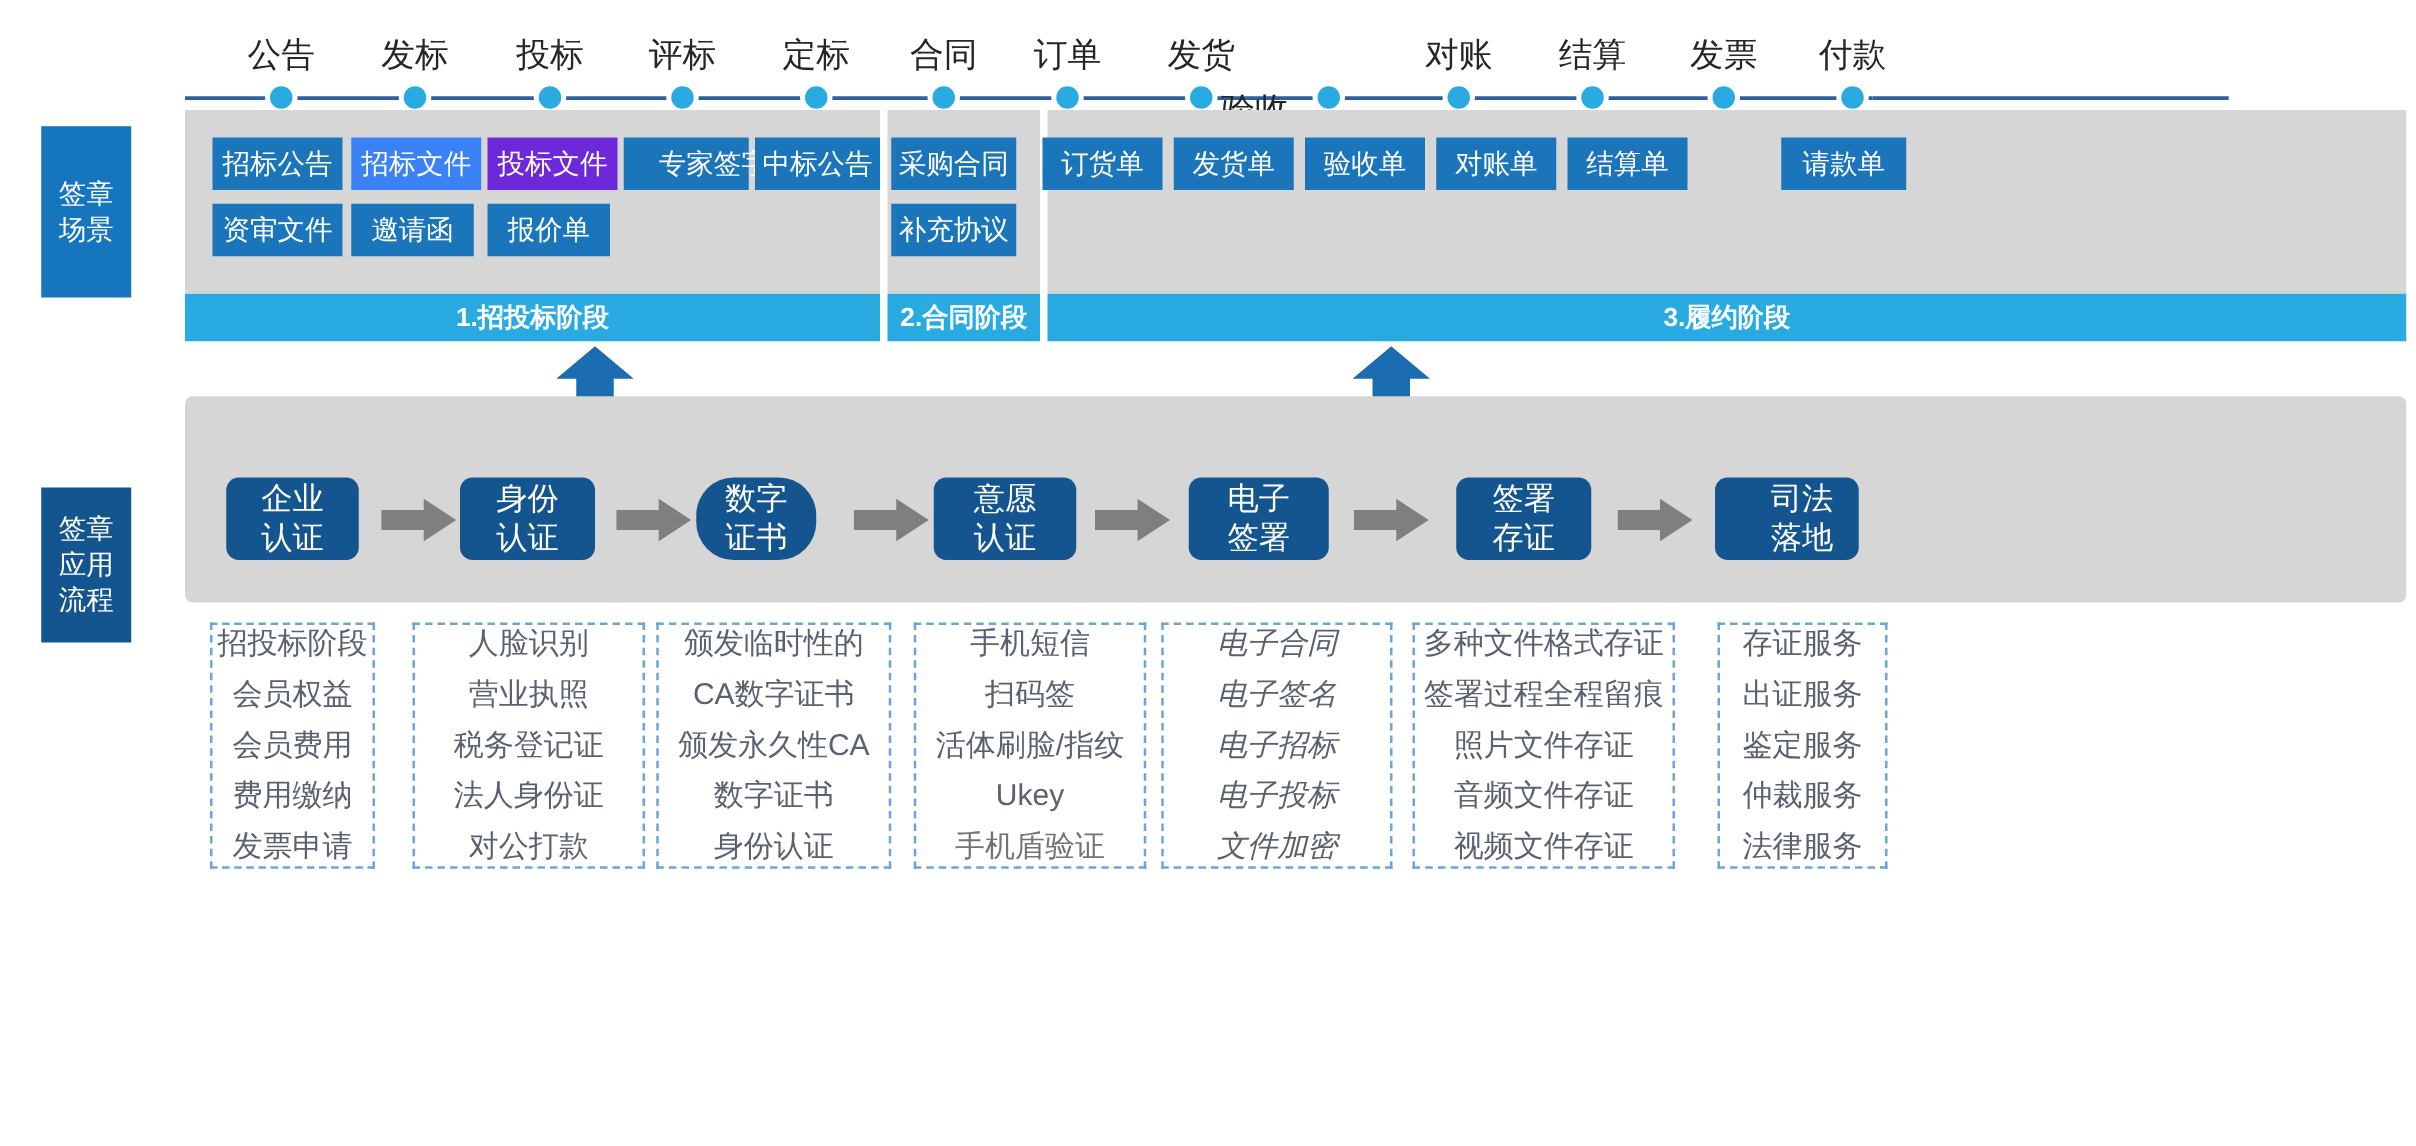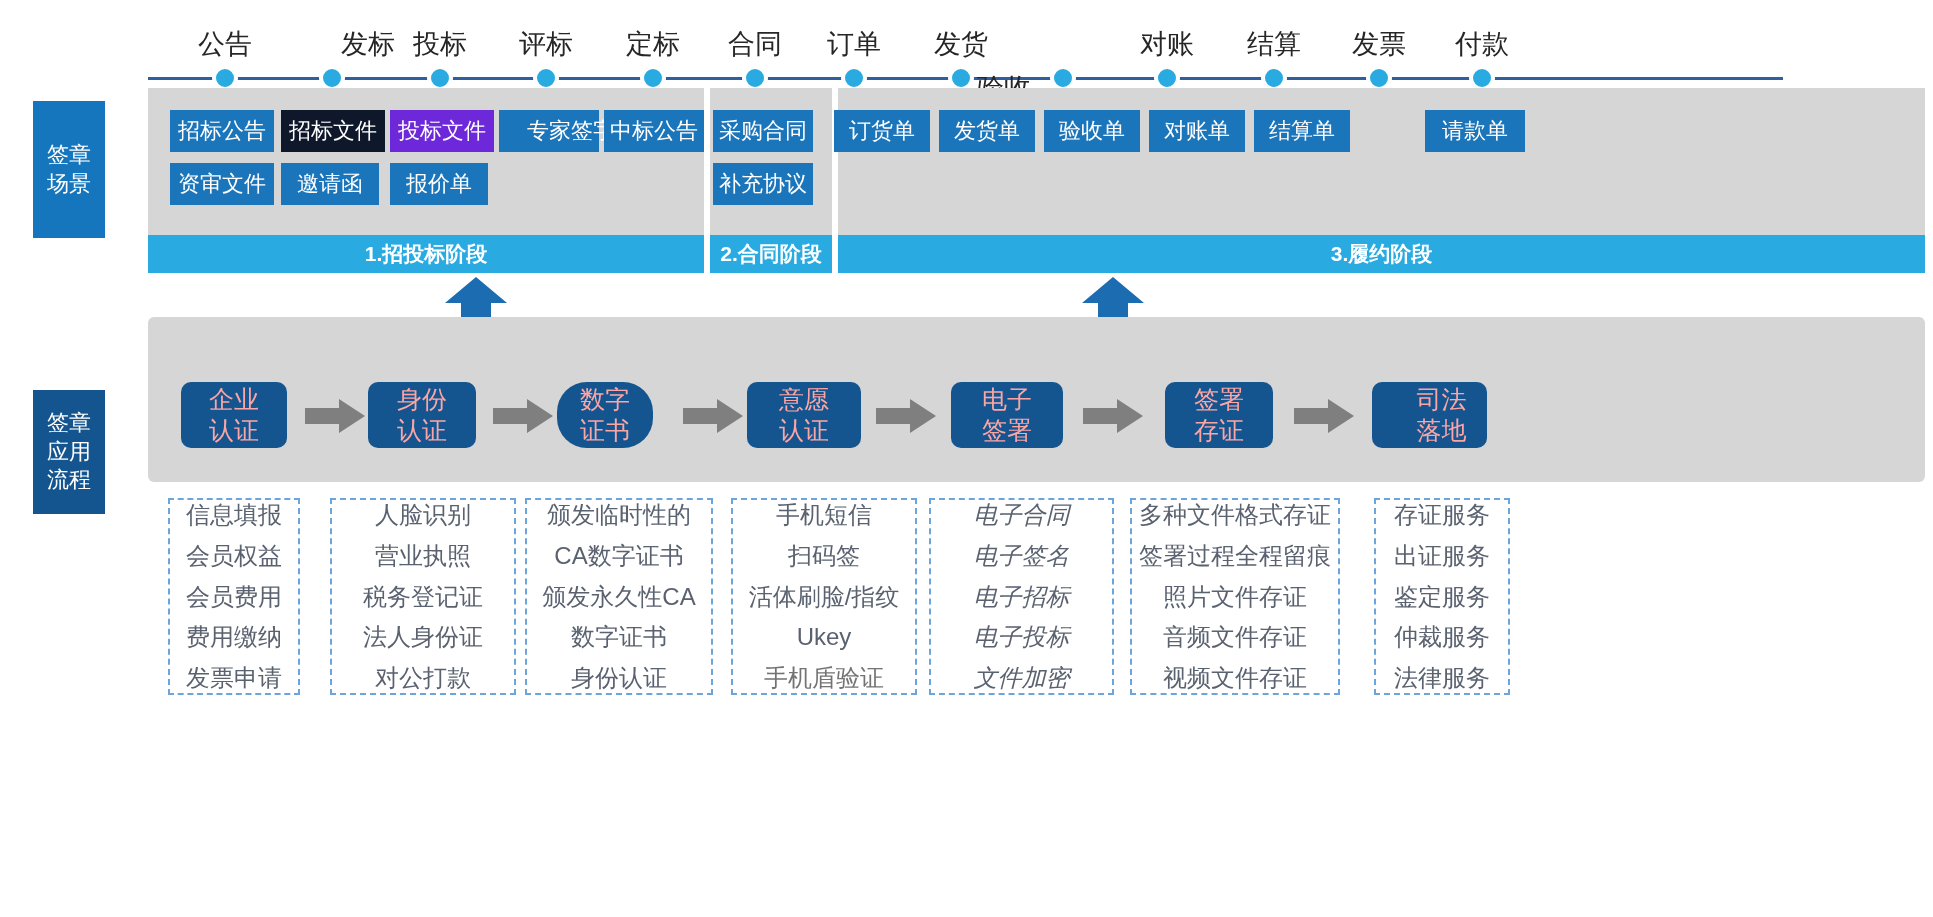--- a/index.html
+++ b/index.html
@@ -63,21 +63,21 @@
 
   
   .up-arrow { position:absolute; width:62px; height:45px; top:277px; }
 
   
   #flow-panel {
     position:absolute; left:148px; top:317px; width:1777px; height:165px;
     background:#d6d6d6; border-radius:6px;
   }
   .flow-box {
-    position:absolute; background:#14558f; color:#fca5a5; border-radius:10px;
+    position:absolute; background:#14558f; color:#ffffff; border-radius:10px;
     display:flex; align-items:center; justify-content:center; text-align:center;
     font-size:25px; line-height:1.25; top:382px; height:66px;
   }
   .flow-box span { display:block; }
   .flow-arrow { position:absolute; top:399px; width:60px; height:34px; }
 
   
   .detail-box {
     position:absolute; top:498px; height:197px;
     border:2px dashed #6ba5dc; background:#fff;
@@ -104,21 +104,21 @@
     <div>应用</div>
     <div>流程</div>
   </div>
 </div>
 
 <div id="timeline-line"></div>
 <div id="timeline-line2"></div>
 <div id="timeline-nodes">
     <div class="tl-label" style="left: 225px;">公告</div>
     <div class="tl-node" style="left: 225px; background: rgb(41, 171, 226);"></div>
-    <div class="tl-label" style="left: 332px; margin-left: 36px;">发标</div>
+    <div class="tl-label" style="left: 332px;">发标</div>
     <div class="tl-node" style="left: 332px; background: rgb(41, 171, 226);"></div>
     <div class="tl-label" style="left: 440px;">投标</div>
     <div class="tl-node" style="left: 440px; background: rgb(41, 171, 226);"></div>
     <div class="tl-label" style="left: 546px;">评标</div>
     <div class="tl-node" style="left: 546px; background: rgb(41, 171, 226);"></div>
     <div class="tl-label" style="left: 653px;">定标</div>
     <div class="tl-node" style="left: 653px; background: rgb(41, 171, 226);"></div>
     <div class="tl-label" style="left: 755px;">合同</div>
     <div class="tl-node" style="left: 755px; background: rgb(41, 171, 226);"></div>
     <div class="tl-label" style="left: 854px;">订单</div>
@@ -135,21 +135,21 @@
     <div class="tl-node" style="left: 1379px; background: rgb(41, 171, 226);"></div>
     <div class="tl-label" style="left: 1482px;">付款</div>
     <div class="tl-node" style="left: 1482px; background: rgb(41, 171, 226);"></div>
   </div>
 
 <div class="scene-panel" id="scene-panel-1"></div>
 <div class="scene-panel" id="scene-panel-2"></div>
 <div class="scene-panel" id="scene-panel-3"></div>
 <div id="scene-chips">
     <div class="chip" style="left: 170px; top: 110px; width: 104px; background: rgb(27, 117, 187);">招标公告</div>
-    <div class="chip" style="left: 281px; top: 110px; width: 104px; background: #0f172a;">招标文件</div>
+    <div class="chip" style="left: 281px; top: 110px; width: 104px; background: #3b82f6;">招标文件</div>
     <div class="chip" style="left: 390px; top: 110px; width: 104px; background: #6d28d9;">投标文件</div>
     <div class="chip" style="left: 499px; top: 110px; width: 100px; background: rgb(27, 117, 187); padding-left: 44px;">专家签字</div>
     <div class="chip" style="left: 604px; top: 110px; width: 100px; background: rgb(27, 117, 187);">中标公告</div>
     <div class="chip" style="left: 713px; top: 110px; width: 100px; background: rgb(27, 117, 187);">采购合同</div>
     <div class="chip" style="left: 834px; top: 110px; width: 96px; background: rgb(27, 117, 187);">订货单</div>
     <div class="chip" style="left: 939px; top: 110px; width: 96px; background: rgb(27, 117, 187);">发货单</div>
     <div class="chip" style="left: 1044px; top: 110px; width: 96px; background: rgb(27, 117, 187);">验收单</div>
     <div class="chip" style="left: 1149px; top: 110px; width: 96px; background: rgb(27, 117, 187);">对账单</div>
     <div class="chip" style="left: 1254px; top: 110px; width: 96px; background: rgb(27, 117, 187);">结算单</div>
     <div class="chip" style="left: 1425px; top: 110px; width: 100px; background: rgb(27, 117, 187);">请款单</div>
@@ -241,21 +241,21 @@
     <div class="flow-arrow" style="left: 1083px;"><svg width="60" height="34" viewBox="0 0 60 34">
         <polygon points="0,9 34,9 34,0 60,17 34,34 34,25 0,25" fill="#7f7f7f"></polygon>
       </svg></div>
     <div class="flow-arrow" style="left: 1294px;"><svg width="60" height="34" viewBox="0 0 60 34">
         <polygon points="0,9 34,9 34,0 60,17 34,34 34,25 0,25" fill="#7f7f7f"></polygon>
       </svg></div>
   </div>
 
 <div id="detail-boxes">
     <div class="detail-box" style="left: 168px; width: 132px; border-color: rgb(107, 165, 220);">
-      <span style="color: rgb(90, 98, 112);">信息填报</span>
+      <span style="color: rgb(90, 98, 112);">招投标阶段</span>
       <span style="color: rgb(90, 98, 112);">会员权益</span>
       <span style="color: rgb(90, 98, 112);">会员费用</span>
       <span style="color: rgb(90, 98, 112);">费用缴纳</span>
       <span style="color: rgb(90, 98, 112);">发票申请</span>
     </div>
     <div class="detail-box" style="left: 330px; width: 186px; border-color: rgb(107, 165, 220);">
       <span style="color: rgb(90, 98, 112);">人脸识别</span>
       <span style="color: rgb(90, 98, 112);">营业执照</span>
       <span style="color: rgb(90, 98, 112);">税务登记证</span>
       <span style="color: rgb(90, 98, 112);">法人身份证</span>

